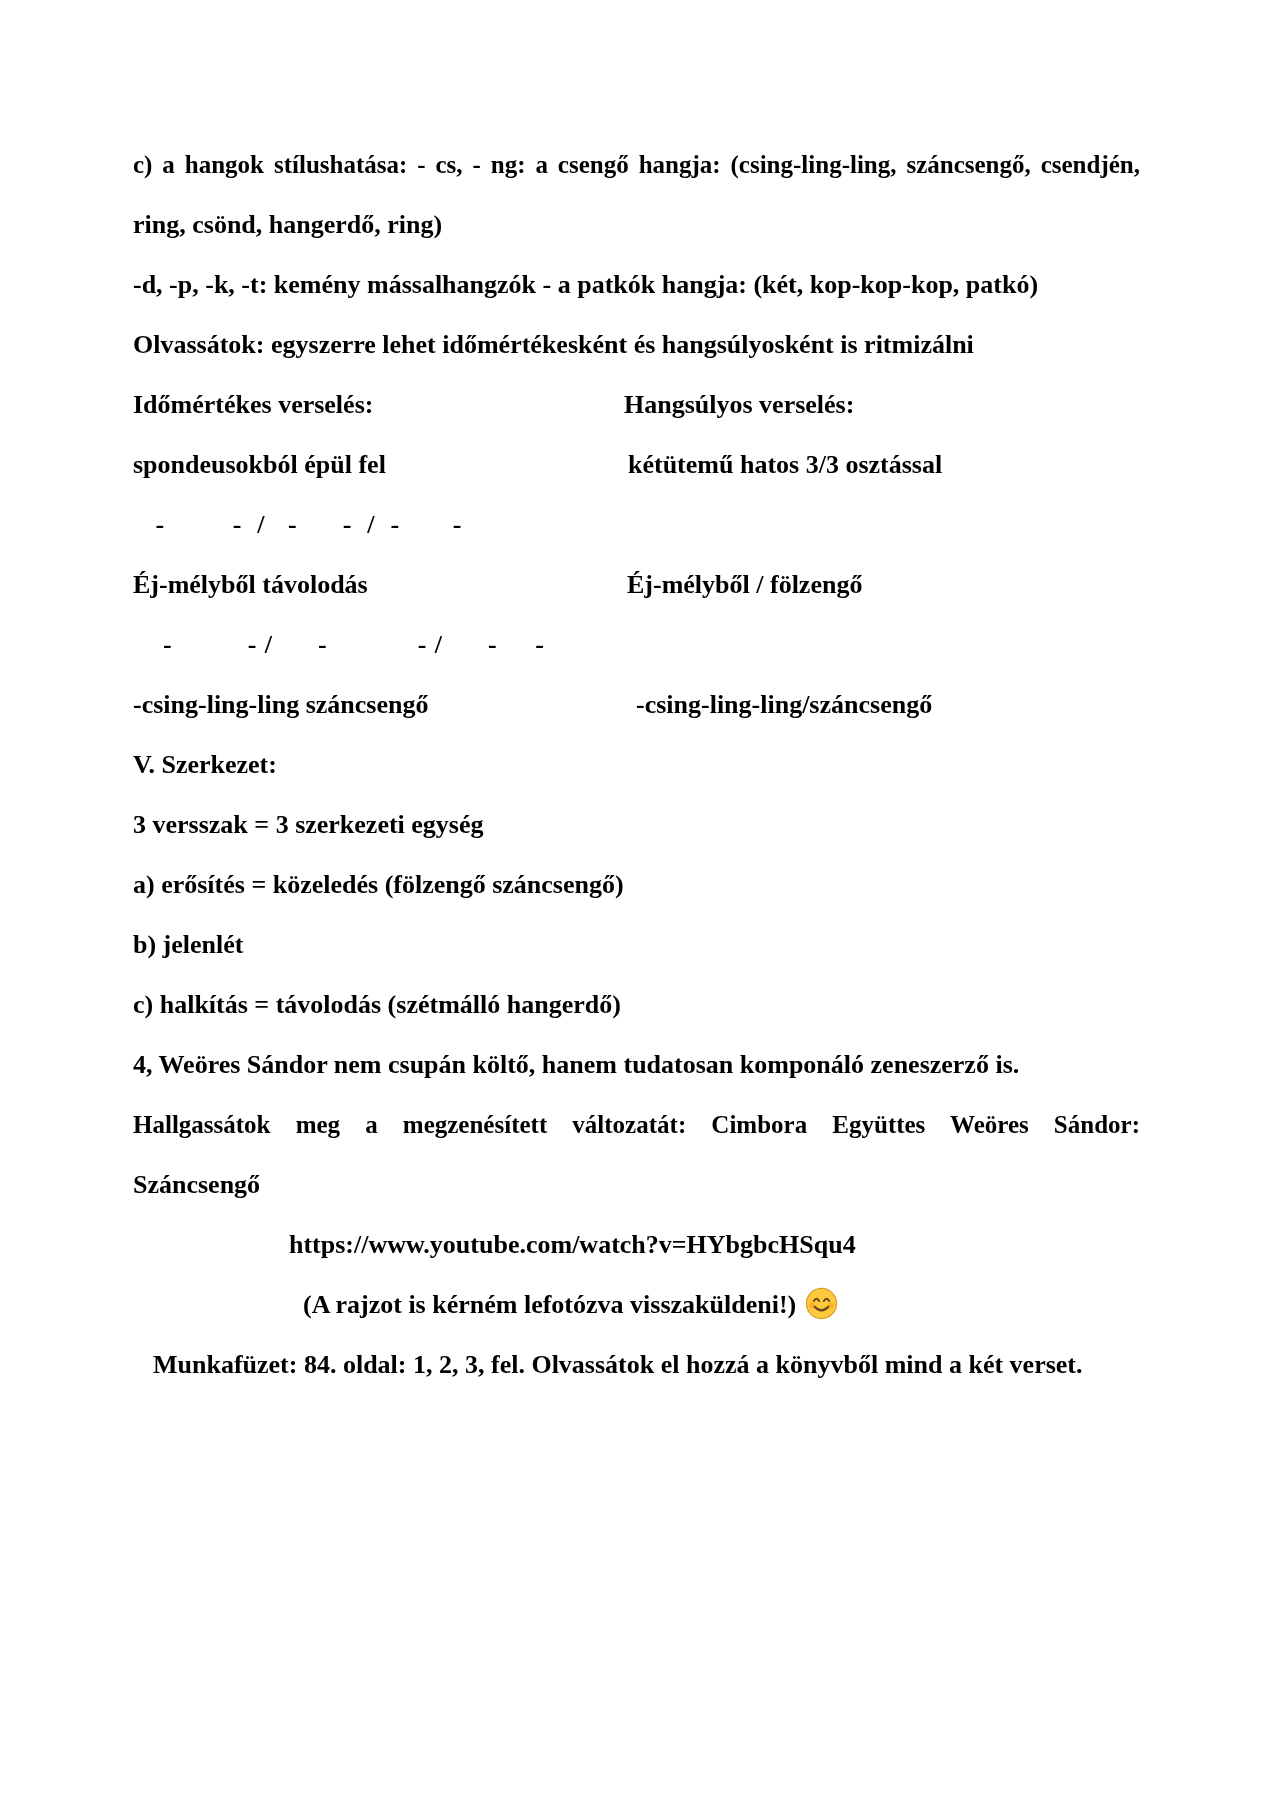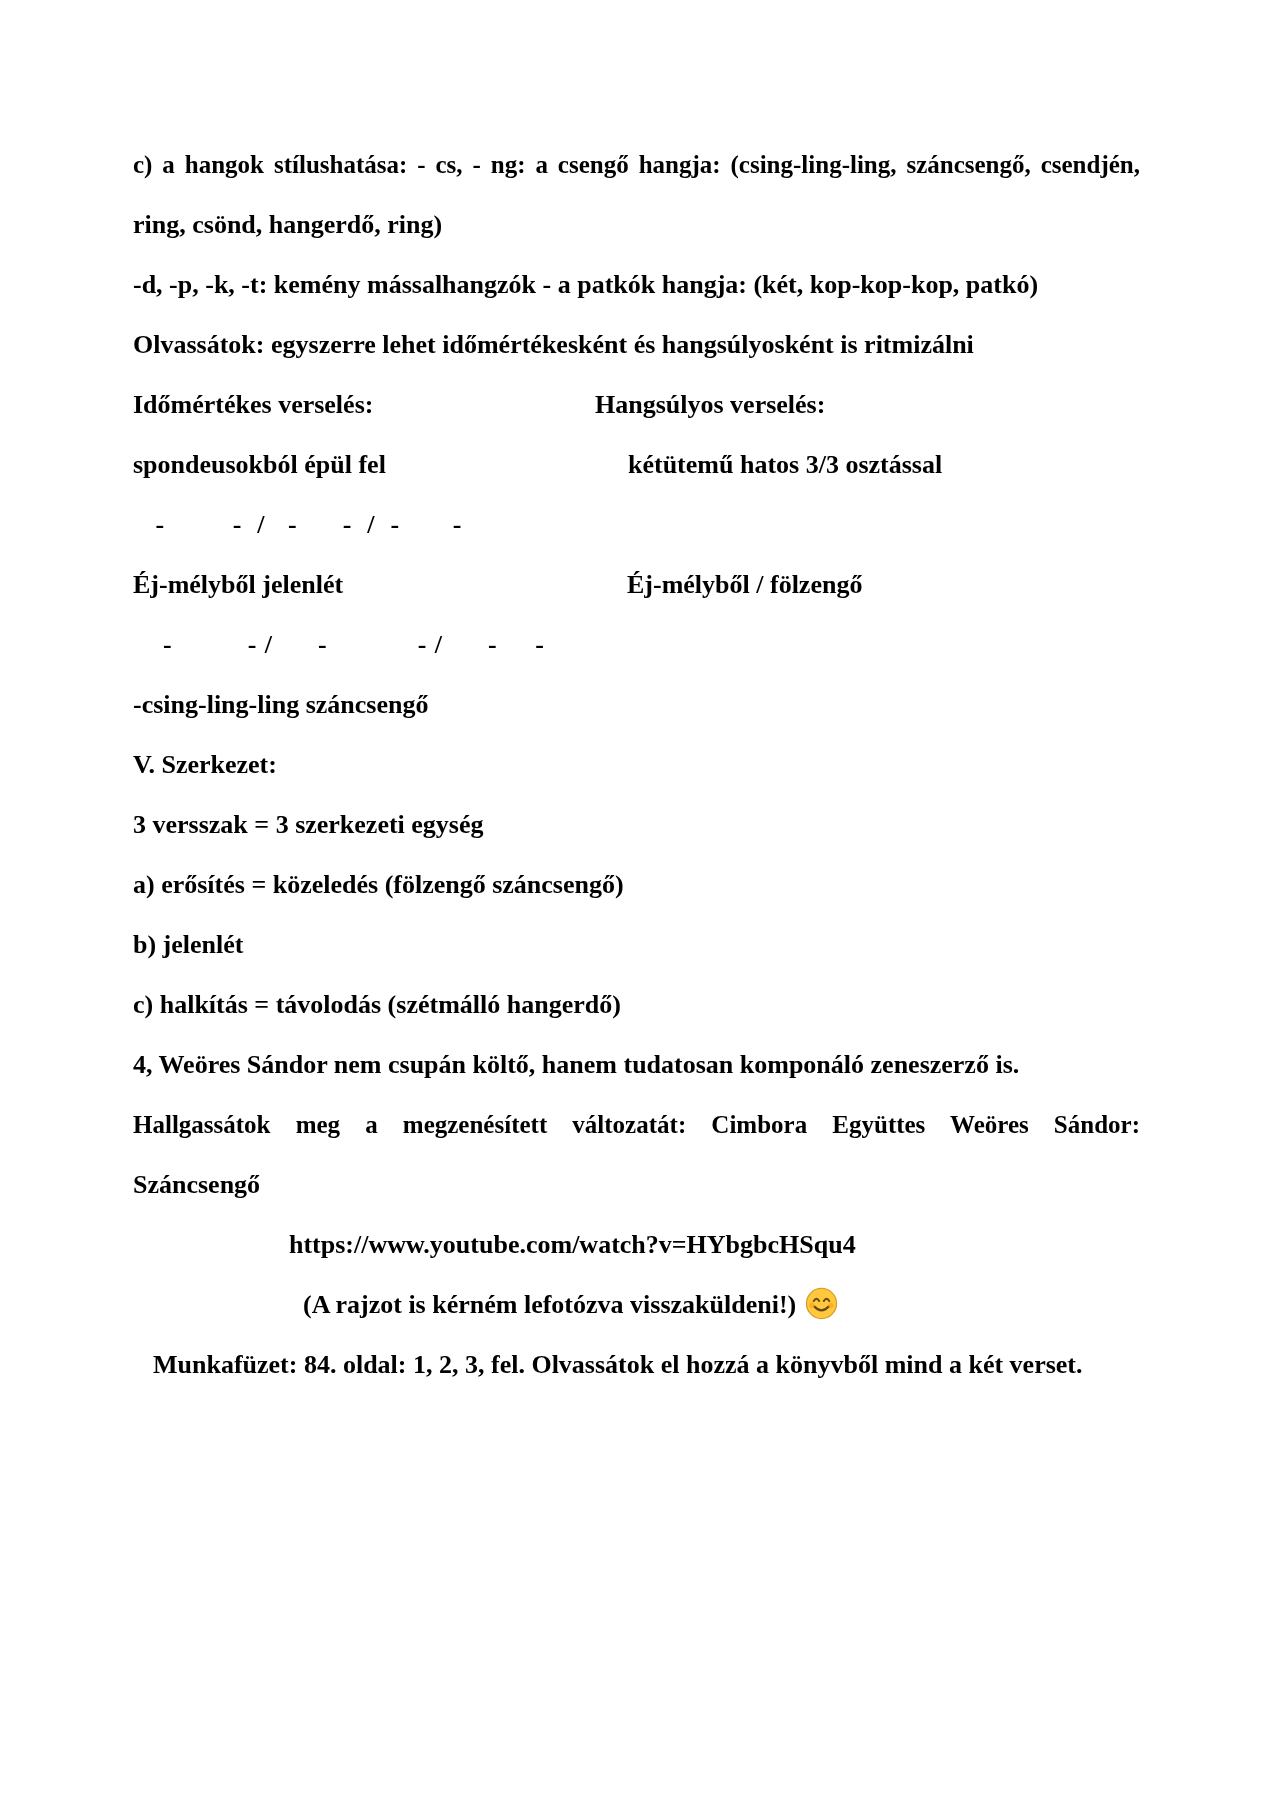--- a/index.html
+++ b/index.html
@@ -61,31 +61,31 @@
 
   <div class="line stretch"><span>c</span><span class="u">) a hangok stílushatása</span><span>: - cs, - ng: a csengő hangja: (csing-ling-ling, száncsengő, csendjén,</span></div>
   <div class="line">ring, csönd, hangerdő, ring)</div>
 
 
   <div class="line">-d, -p, -k, -t: kemény mássalhangzók - a patkók hangja: (két, kop-kop-kop, patkó)</div>
 
 
   <div class="line"><span class="u">Olvassátok</span><span>: egyszerre lehet időmértékesként és hangsúlyosként is ritmizálni</span></div>
 
-  <div class="line row"><span><span class="u">Időmértékes verselés</span><span>:</span></span><span class="col2" style="left:462px"><span class="u">Hangsúlyos verselés</span><span>:</span></span></div>
+  <div class="line row"><span><span class="u">Időmértékes verselés</span><span>:</span></span><span class="col2" style="left:491px"><span class="u">Hangsúlyos verselés</span><span>:</span></span></div>
 
   <div class="line row"><span>spondeusokból épül fel</span><span class="col2" style="left:495px">kétütemű hatos 3/3 osztással</span></div>
 
   <div class="line pre">   -         -  /   -      -  /  -       -</div>
 
-  <div class="line row"><span>Éj-mélyből jelenlét</span><span class="col2" style="left:494px">Éj-mélyből / fölzengő</span></div>
+  <div class="line row"><span>Éj-mélyből távolodás</span><span class="col2" style="left:494px">Éj-mélyből / fölzengő</span></div>
 
   <div class="line pre">    -          - /      -            - /      -     -</div>
 
-  <div class="line row"><span>-csing-ling-ling száncsengő</span></div>
+  <div class="line row"><span>-csing-ling-ling száncsengő</span><span class="col2" style="left:503px">-csing-ling-ling/száncsengő</span></div>
 
   <div class="line"><span>V. </span><span class="u">Szerkezet:</span></div>
 
   <div class="line">3 versszak = 3 szerkezeti egység</div>
   <div class="line">a) erősítés = közeledés (fölzengő száncsengő)</div>
   <div class="line">b) jelenlét</div>
   <div class="line">c) halkítás = távolodás (szétmálló hangerdő)</div>
 
   <div class="line">4, Weöres Sándor nem csupán költő, hanem tudatosan komponáló zeneszerző is.</div>
 

